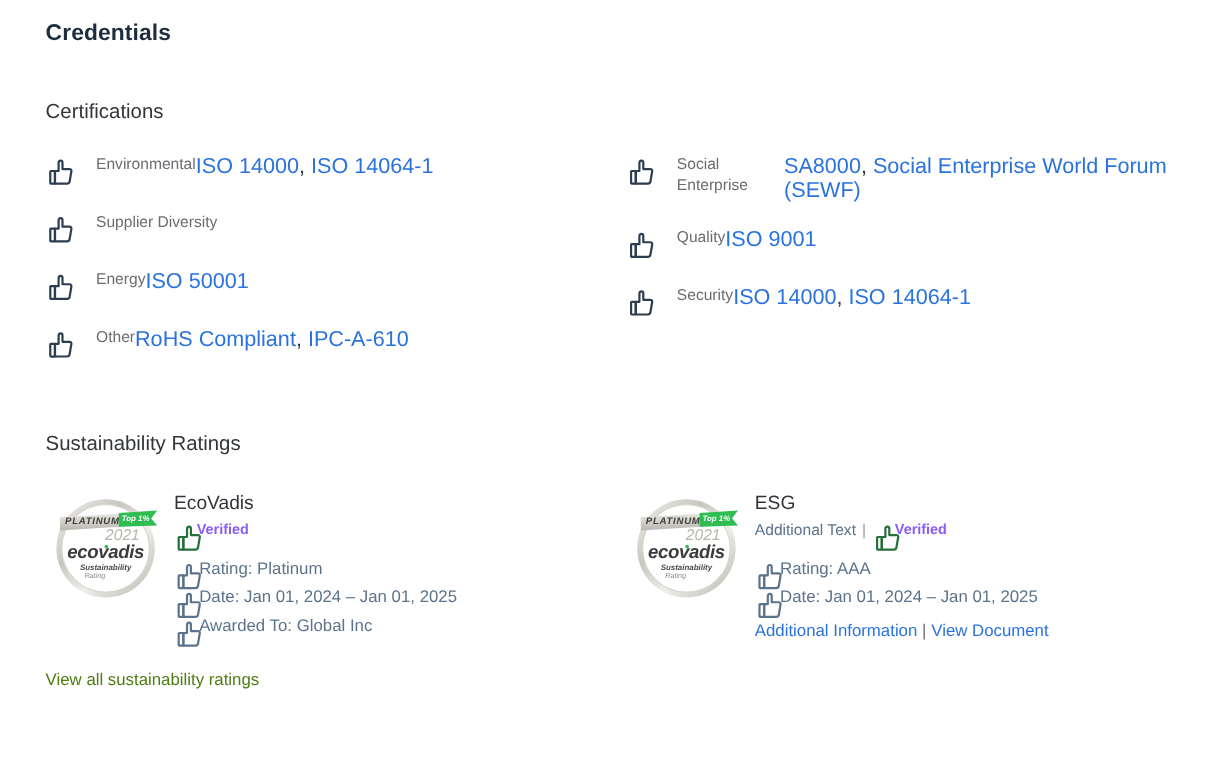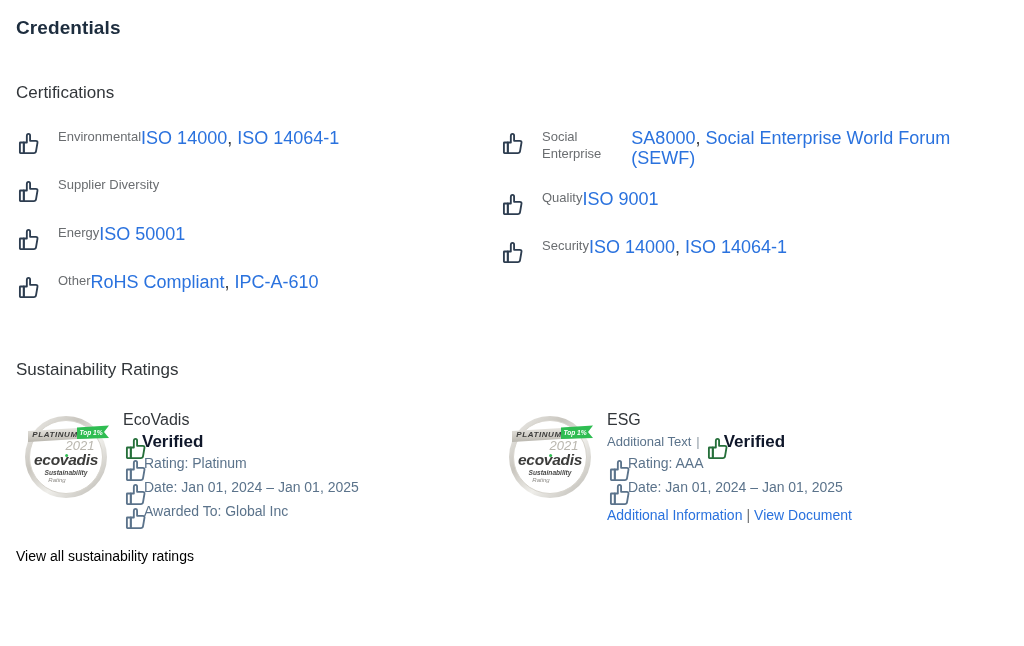--- a/index.html
+++ b/index.html
@@ -14,21 +14,21 @@
     color: #32363a;
     overflow: hidden;
     position: relative;
   }
 
   .page {
     position: relative;
     width: 824px;
     height: 646px;
     box-sizing: border-box;
-    padding: 0 16px;
+    padding: 0 38px;
   }
 
   
   .title-credentials {
     font-size: 19px;
     font-weight: bold;
     color: #1d2d3e;
     letter-spacing: 0.1px;
     padding-top: 16px;
     line-height: 24px;
@@ -129,25 +129,26 @@
     align-items: center;
     white-space: nowrap;
   }
   .rating-subline .pipe {
     color: #8f9aa5;
     margin: 0 5px;
   }
   .verified {
     display: inline-flex;
     align-items: center;
-    color: #0f172a;
+    color: #8b5cf6;
     font-weight: bold;
-    font-size: 17px;
+    font-size: 12px;
   }
   .attr-list {
+    margin-top: 10px;
   }
   .attr-row {
     display: flex;
     align-items: center;
     font-size: 14px;
     color: #5b738b;
     line-height: 24px;
     white-space: nowrap;
   }
   .rating-links {
@@ -157,21 +158,21 @@
     color: #2a72de;
     white-space: nowrap;
   }
   .rating-links .lnk { color: #2a72de; cursor: pointer; }
   .rating-links .pipe { color: #6a6d70; margin: 0 4px; }
 
   
   .view-all {
     margin-top: 22px;
     font-size: 14px;
-    color: #000000;
+    color: #4d7c0f;
     cursor: pointer;
     display: inline-block;
   }
 
   
   .badge-svg { display: block; }
 </style>
 </head>
 <body>
 

